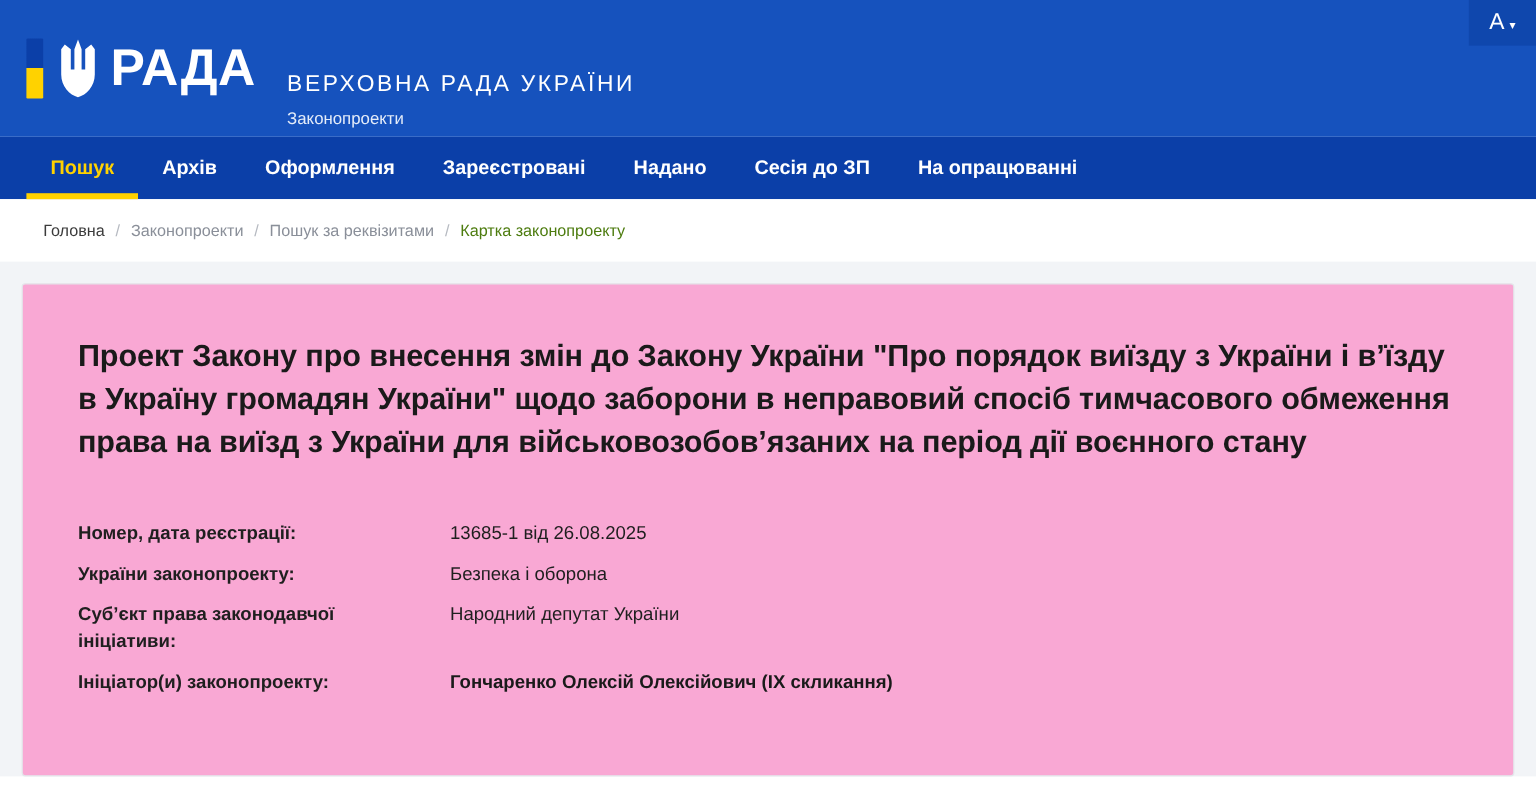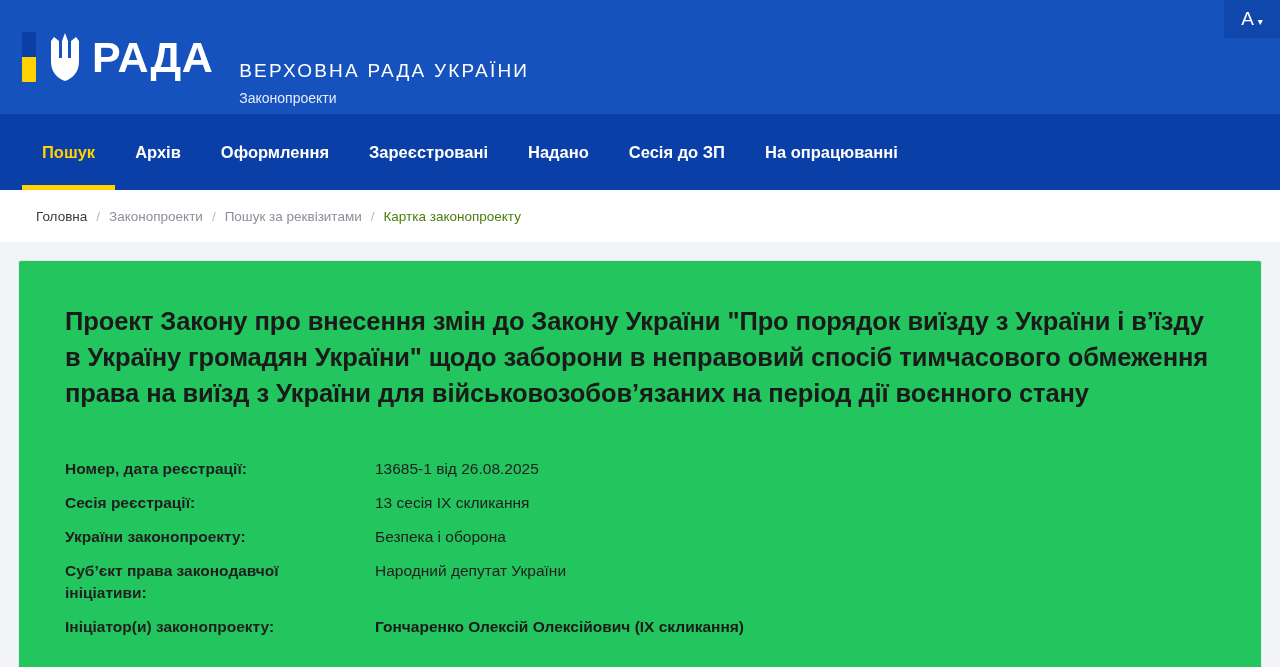--- a/index.html
+++ b/index.html
@@ -78,21 +78,21 @@
     justify-content: center;
     gap: 4px;
     color: #ffffff;
   }
   .font-size-widget .a-glyph { font-size: 19px; }
   .font-size-widget .caret { font-size: 10px; position: relative; top: 2px; }
 
   
   .nav {
     background: #0b3fa8;
-    height: 76px;
+    height: 52px;
     display: flex;
     align-items: stretch;
     padding-left: 22px;
   }
   .nav-item {
     display: flex;
     align-items: center;
     padding: 0 20px;
     color: #ffffff;
     font-size: 16.5px;
@@ -125,21 +125,21 @@
   .breadcrumb .crumb-last { color: #4d7c0f; }
   .breadcrumb .sep { margin: 0 9px; color: #b6bac1; }
 
   
   .page-body {
     background: #f2f4f7;
     height: 429px;
     padding: 18px 18px 0 18px;
   }
   .card {
-    background: #22c55e;
+    background: #f9a8d4;
     border: 1px solid #e3e6ea;
     border-radius: 3px;
     height: 100%;
     padding: 42px 46px 0 46px;
     overflow: hidden;
   }
   .doc-title {
     font-size: 25.5px;
     font-weight: bold;
     color: #1a1a1a;
@@ -217,24 +217,20 @@
   <div class="card">
     <h1 class="doc-title">Проект Закону про внесення змін до Закону України "Про порядок виїзду з України і в’їзду в Україну громадян України" щодо заборони в неправовий спосіб тимчасового обмеження права на виїзд з України для військовозобов’язаних на період дії воєнного стану</h1>
 
     <table class="meta-table">
       <tbody>
         <tr>
           <td class="meta-label">Номер, дата реєстрації:</td>
           <td class="meta-value">13685-1 від 26.08.2025</td>
         </tr>
         <tr>
-          <td class="meta-label">Сесія реєстрації:</td>
-          <td class="meta-value">13 сесія IX скликання</td>
-        </tr>
-        <tr>
           <td class="meta-label">України законопроекту:</td>
           <td class="meta-value">Безпека і оборона</td>
         </tr>
         <tr>
           <td class="meta-label">Суб’єкт права законодавчої ініціативи:</td>
           <td class="meta-value">Народний депутат України</td>
         </tr>
         <tr>
           <td class="meta-label">Ініціатор(и) законопроекту:</td>
           <td class="meta-value bold">Гончаренко Олексій Олексійович (IX скликання)</td>

